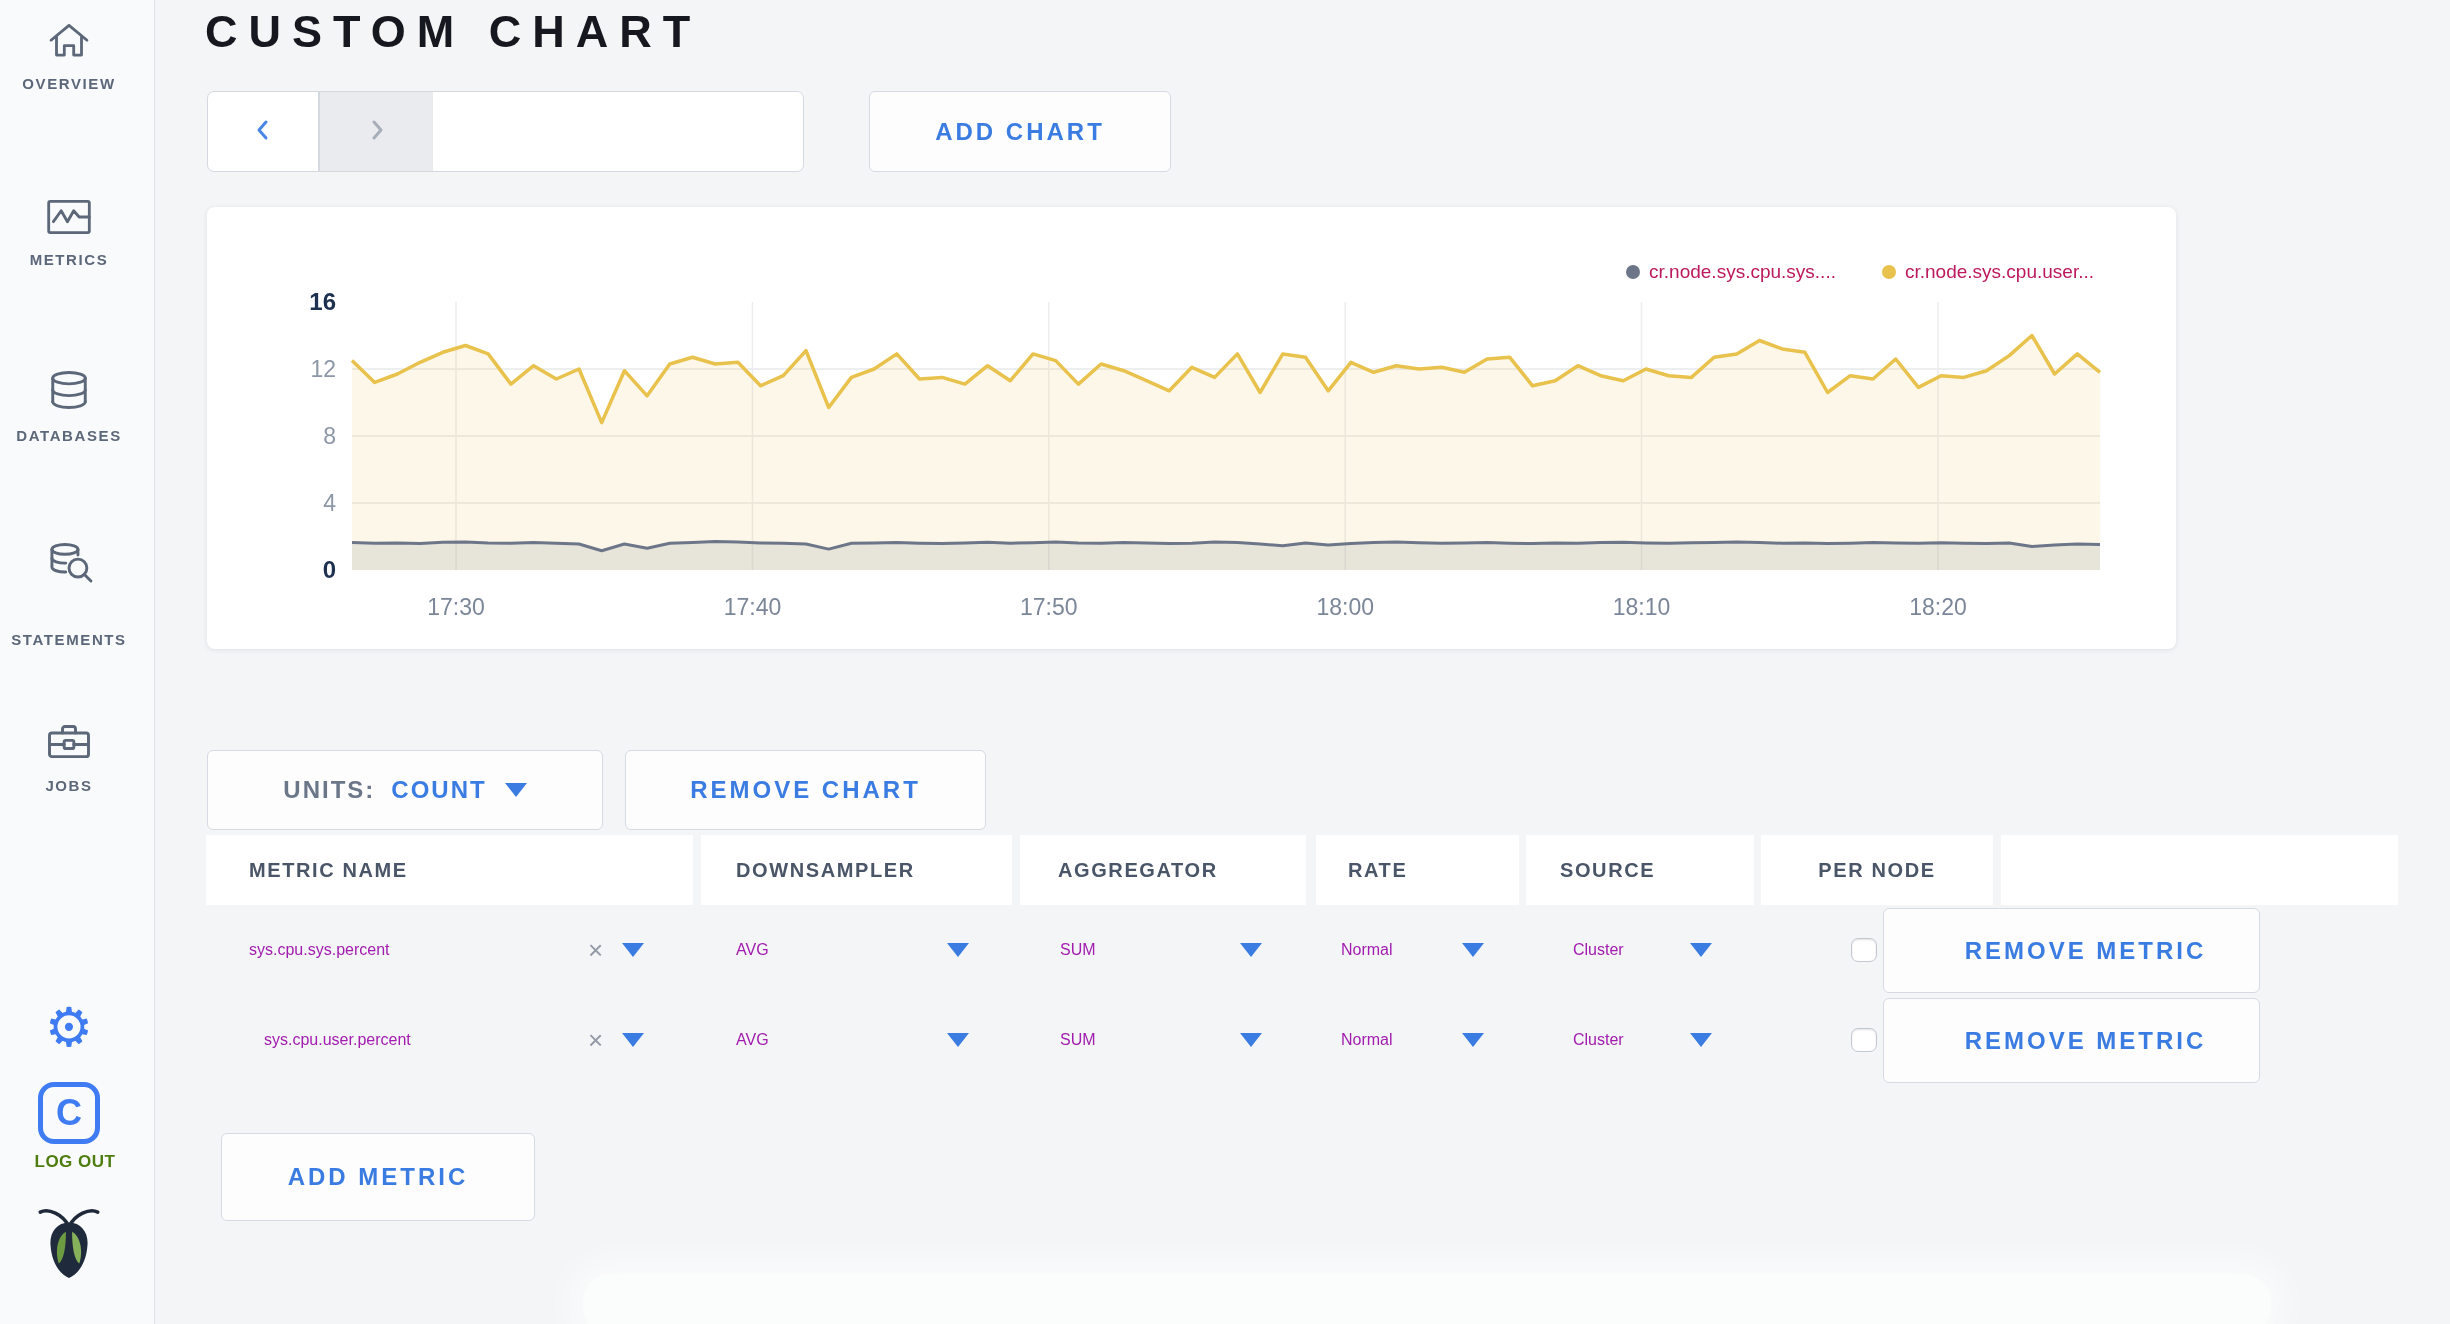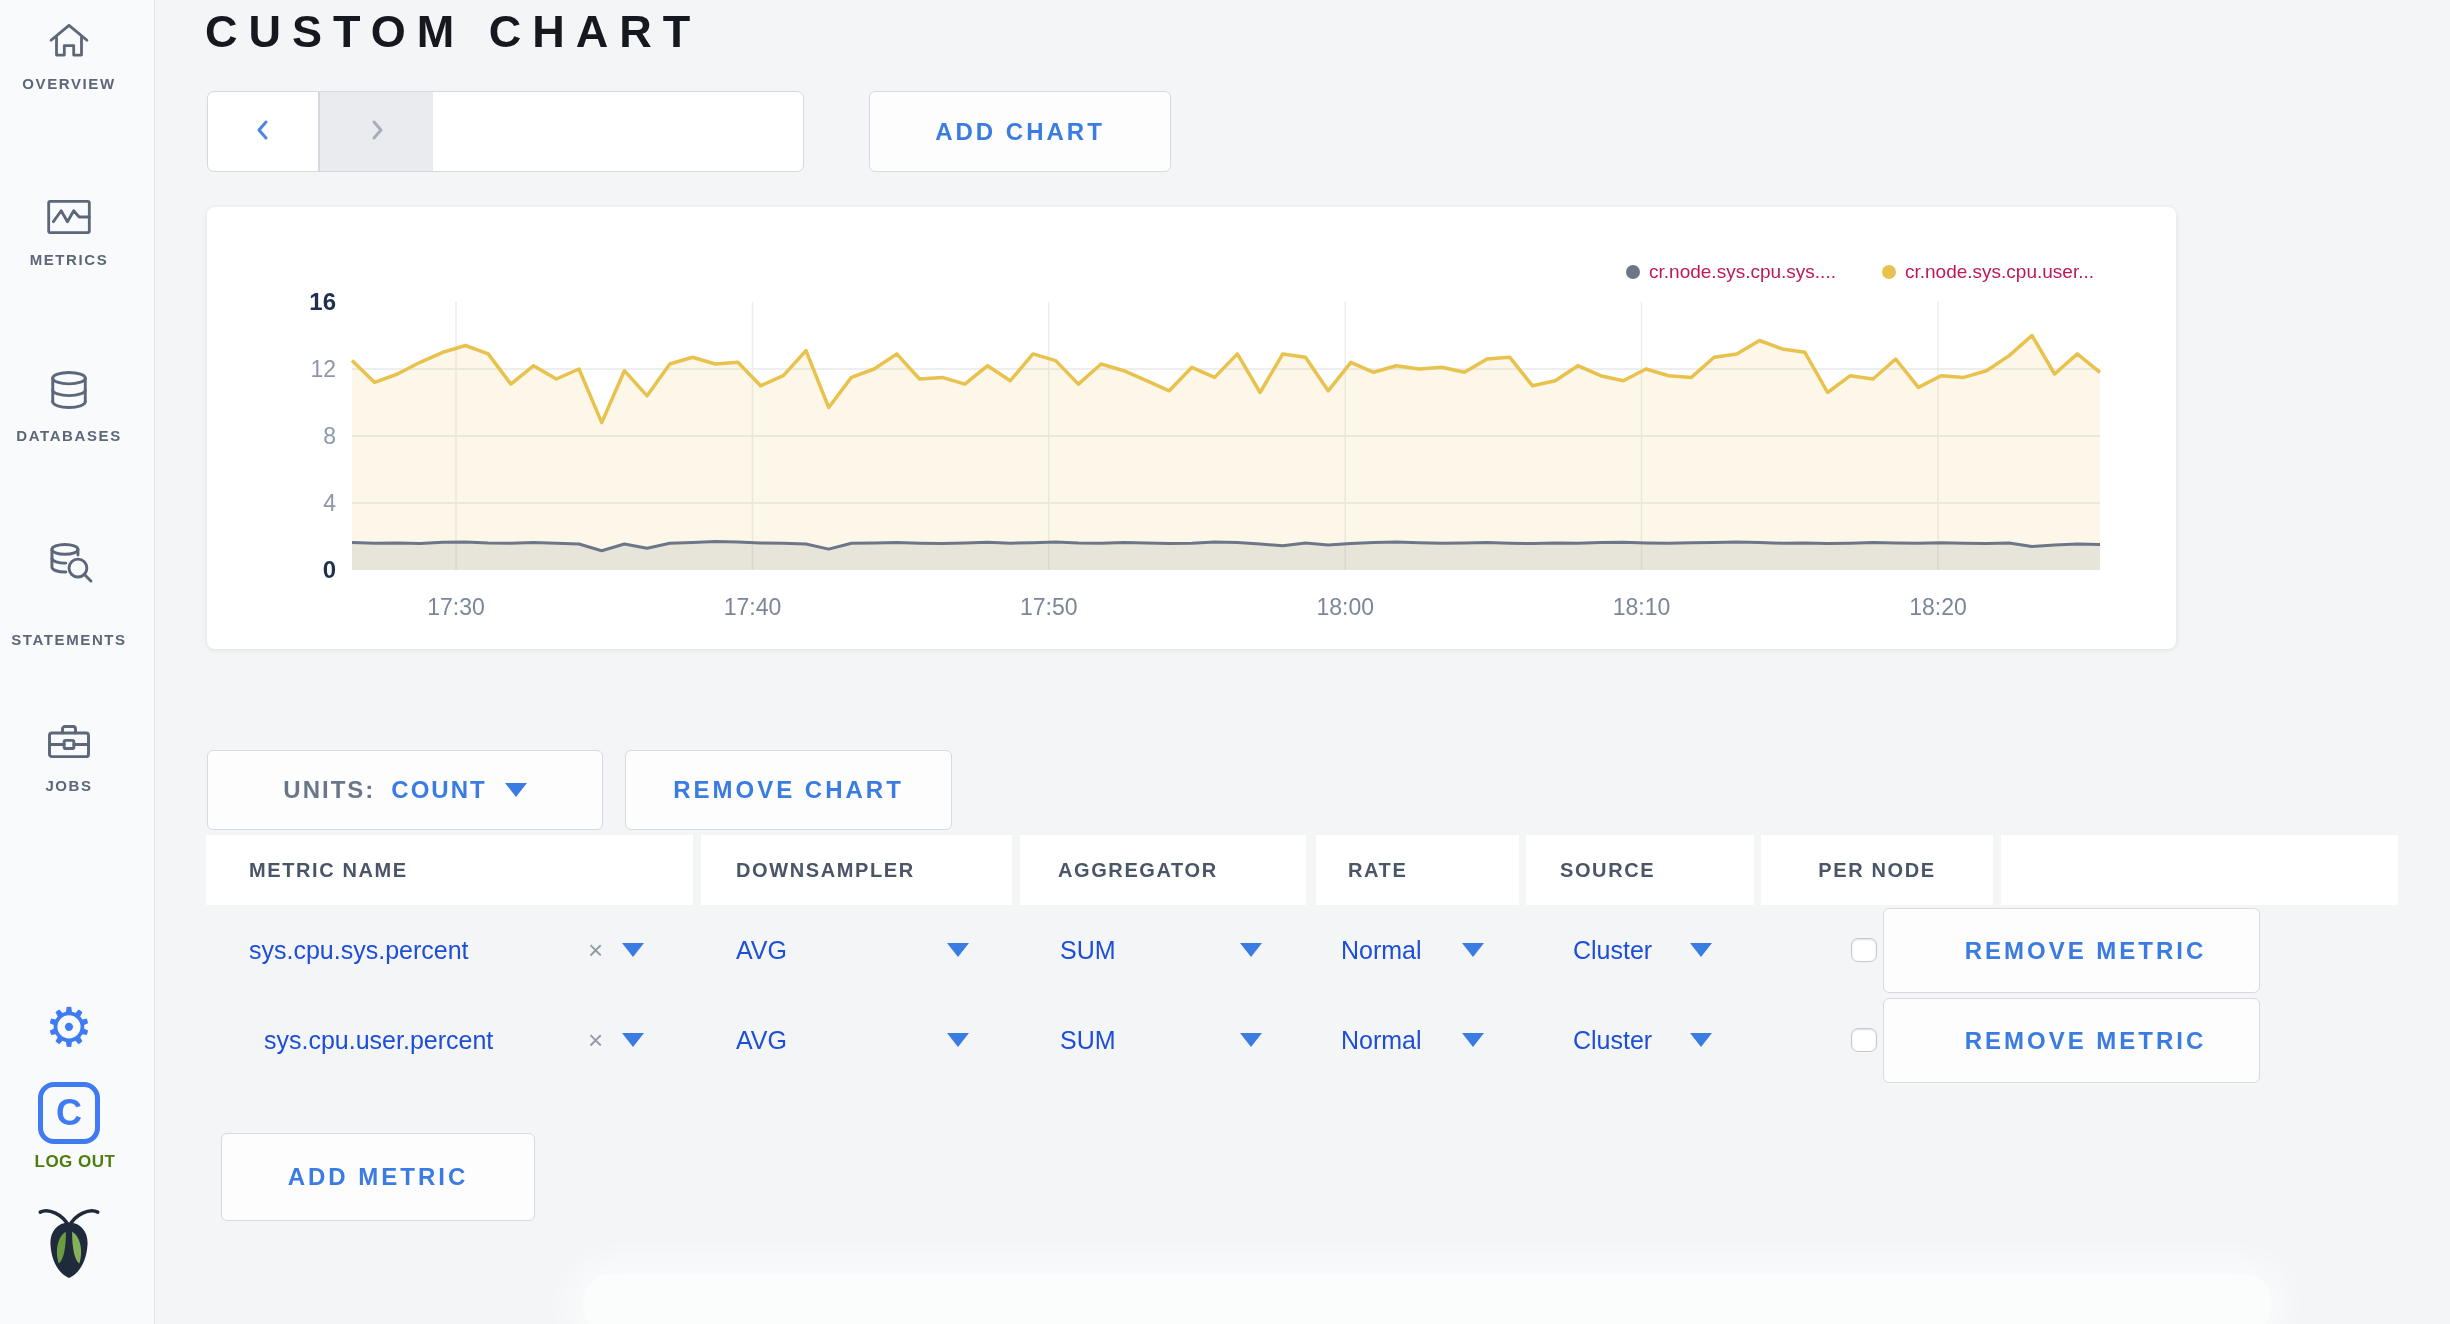--- a/index.html
+++ b/index.html
@@ -54,30 +54,30 @@
   .legend { position:absolute; top:54px; right:82px; display:flex; gap:46px; }
   .legend-item { display:flex; align-items:center; gap:9px; }
   .legend-dot { width:14px; height:14px; border-radius:50%; }
   .legend-text { font-size:19px; color:#be185d; }
   #chart-svg { position:absolute; left:0; top:0; font-family:"Liberation Sans", sans-serif; }
   
   .units-btn { left:207px; top:750px; width:396px; height:80px; letter-spacing:2px; }
   .units-static { color:#6b7689; margin-right:16px; }
   .caret { width:0; height:0; border-left:11px solid transparent; border-right:11px solid transparent;
            border-top:14px solid #3a7ce1; margin-left:18px; }
-  .remove-chart { left:625px; top:750px; width:327px; height:80px; }
+  .remove-chart { left:625px; top:750px; width:361px; height:80px; }
   
   .th {
     position:absolute; top:835px; height:70px; background:#ffffff;
     display:flex; align-items:center;
     font-size:20px; font-weight:700; letter-spacing:1.6px; color:#4a5568;
   }
   .metric-row { position:absolute; left:0; width:2450px; height:90px; }
   .cell { position:absolute; top:0; height:90px; display:flex; align-items:center; }
-  .link-blue { font-size:25px; color:#1d4ed8; cursor:pointer;text-align:center; }
+  .link-blue { font-size:16px; color:#a21caf; cursor:pointer;text-align:center; }
   .clear-x { font-size:26px; color:#939aa6; cursor:pointer; line-height:1; }
   .checkbox {
     position:absolute; left:1851px; top:33px; width:26px; height:24px;
     background:#ffffff; border:1.5px solid #c3c8d2; border-radius:7px;
     box-shadow:inset 0 1px 2px rgba(0,0,0,0.12); cursor:pointer;
   }
   .remove-metric { left:1883px; width:377px; height:85px;padding-left:28px; }
   .add-metric { left:221px; top:1133px; width:314px; height:88px; }
   .next-card-hint {
     position:absolute; left:583px; top:1274px; width:1688px; height:60px;

